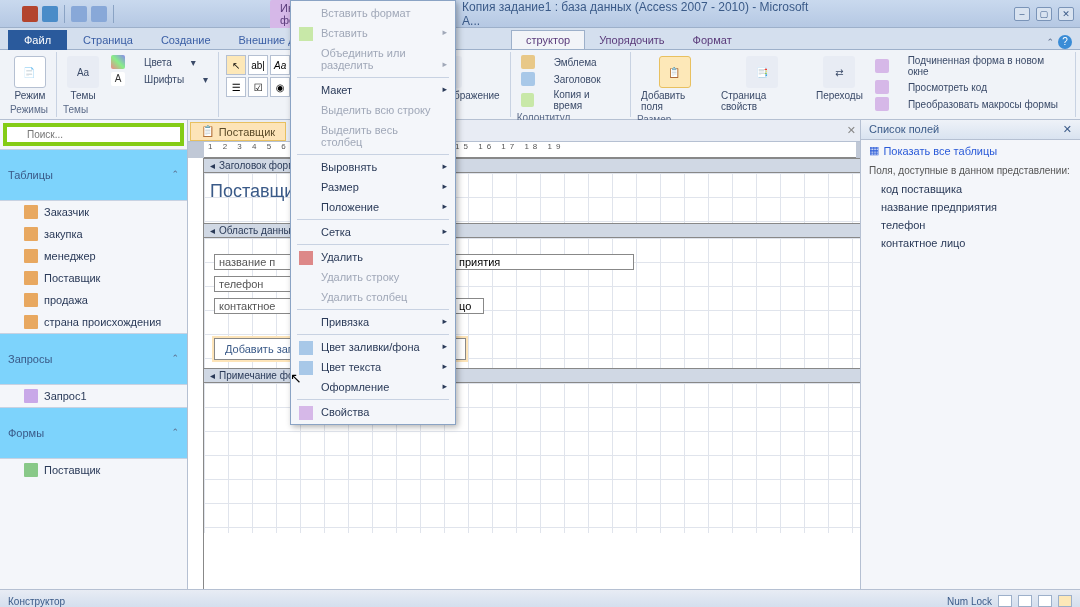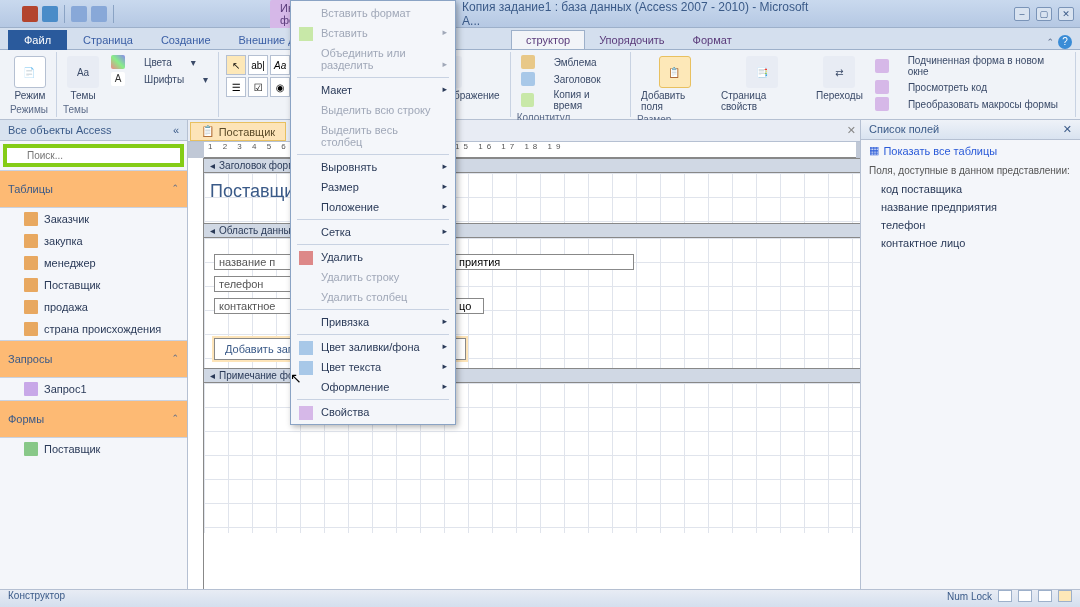--- a/index.html
+++ b/index.html
@@ -41,21 +41,21 @@
 
 
 .content { display: flex; height: calc(100% - 28px - 22px - 70px - 18px); }
 
 
 .navpane { width: 188px; border-right: 1px solid #b5c0d2; background: #f4f6fa; display: flex; flex-direction: column; }
 .navpane-header { background: #d9e3f0; padding: 4px 8px; display: flex; justify-content: space-between; align-items: center; color: #3a5a88; font-size: 11px; border-bottom: 1px solid #b5c0d2; }
 .navpane-search { padding: 3px; }
 .navpane-search input { width: 100%; padding: 2px 20px; border: 4px solid #84cc16; font-size: 10px; }
 .navpane-group { }
-.navpane-group-header { background: #fdba74; padding: 12px 8px; color: #3a5a88; font-size: 11px; display: flex; justify-content: space-between; border-top: 1px solid #c8d2e2; border-bottom: 1px solid #c8d2e2; }
+.navpane-group-header { background: #7dd3fc; padding: 19px 8px; color: #3a5a88; font-size: 11px; display: flex; justify-content: space-between; border-top: 1px solid #c8d2e2; border-bottom: 1px solid #c8d2e2; }
 .navpane-item { padding: 4px 8px 4px 24px; font-size: 11px; color: #2a3a58; cursor: pointer; display: flex; align-items: center; gap: 6px; }
 .nav-icon { width: 14px; height: 14px; background: #e8a860; border-radius: 1px; display: inline-block; }
 .nav-icon.query { background: #c8a8e8; }
 .nav-icon.form { background: #88c888; }
 
 
 .canvas-wrap { flex: 1; display: flex; flex-direction: column; background: #c0c8d6; position: relative; }
 .doc-tab { background: #fde4b8; border: 1px solid #e8c060; padding: 2px 10px; display: inline-flex; align-items: center; gap: 4px; font-size: 11px; color: #5a4a28; margin: 2px 0 0 2px; }
 .doc-tab-close { position: absolute; right: 4px; top: 4px; color: #888; cursor: pointer; font-size: 11px; }
 .ruler-h { height: 16px; background: #fff; border-bottom: 1px solid #888; font-size: 8px; color: #555; position: relative; margin-left: 16px; margin-right: 4px; white-space: nowrap; overflow: hidden; padding-left: 4px; letter-spacing: 4px; }
@@ -85,21 +85,21 @@
 .cm-icon.prop { background: #d6b8e8; }
 
 
 .fieldlist { width: 220px; border-left: 1px solid #b5c0d2; background: #f4f6fa; display: flex; flex-direction: column; }
 .fieldlist-header { background: linear-gradient(#eef2f8,#d9e3f0); padding: 3px 8px; font-size: 11px; color: #3a5a88; display: flex; justify-content: space-between; border-bottom: 1px solid #b5c0d2; }
 .fieldlist-link { color: #2a5ad8; padding: 4px 8px; font-size: 11px; cursor: pointer; display: flex; align-items: center; gap: 4px; }
 .fieldlist-caption { padding: 4px 8px; font-size: 10px; color: #555; }
 .fieldlist-item { padding: 3px 8px 3px 20px; font-size: 11px; color: #2a3a58; }
 
 
-.statusbar { height: 18px; background: linear-gradient(#e8ecf4,#d4dfee); border-top: 1px solid #b5c0d2; display: flex; align-items: flex-start; padding: 0 8px; font-size: 10px; color: #3a5a88; justify-content: space-between; }
+.statusbar { height: 18px; background: linear-gradient(#e8ecf4,#d4dfee); border-top: 1px solid #b5c0d2; display: flex; align-items: flex-end; padding: 0 8px; font-size: 10px; color: #3a5a88; justify-content: space-between; }
 .status-right { display: flex; gap: 6px; align-items: center; }
 .view-btn { width: 14px; height: 12px; border: 1px solid #9db0ca; background: #fff; }
 
 .cursor-arrow { position: absolute; left: 290px; top: 370px; z-index: 200; font-size: 14px; color: #000; pointer-events: none; }
 .collapse-chev { font-size: 9px; color: #5a6a88; }
 </style>
 </head>
 <body>
 
 <div class="titlebar">
@@ -232,24 +232,20 @@
           </div>
       </div>
     </div>
     <div class="ribbon-group-label">Размер</div>
   </div>
 </div>
 
 <div class="content">
 
   <div class="navpane">
-    <div class="navpane-header">
-      <span>Все объекты Access</span>
-      <span>«</span>
-    </div>
     <div class="navpane-search">
       <input type="text" placeholder="Поиск..." style="">
     </div>
     <div class="navpane-group">
       <div class="navpane-group-header">
           <span>Таблицы</span>
           <span class="collapse-chev">⌃</span>
         </div>
       <div id="nav-tables">
           <div class="navpane-item"><span class="nav-icon "></span>Заказчик</div>

